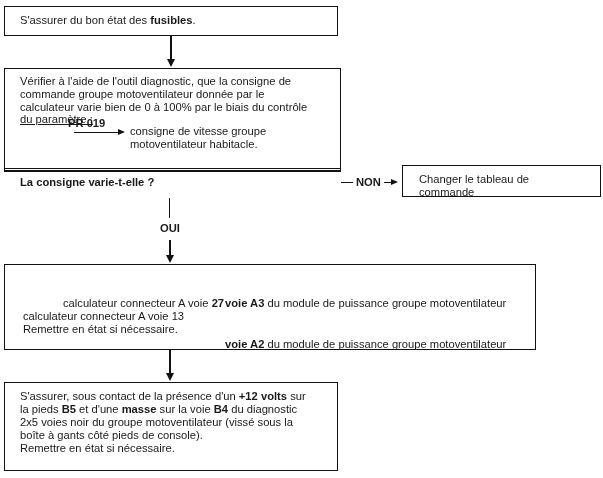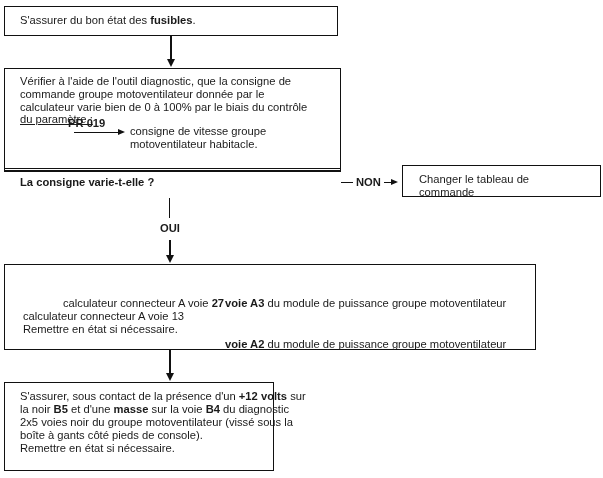--- a/index.html
+++ b/index.html
@@ -98,23 +98,23 @@
   </div>
   <div class="txt" style="left:220px; top:45px;margin-top:28px;">
     <b>voie A2</b><span> du module de puissance groupe motoventilateur</span>
   </div>
   <div class="txt" style="left:18px; top:58px;">Remettre en état si nécessaire.</div>
 </div>
 
 <div class="line" style="left:169px; top:350px; width:2px; height:24px;"></div>
 <div class="arrow-down" style="left:166px; top:373px;"></div>
 
-<div class="box" style="left:4px; top:382px; width:270px; height:89px;">
+<div class="box" style="left:4px; top:382px; width:334px; height:89px;">
   <div class="txt" style="left:15px; top:7px;">
     <span>S'assurer, sous contact de la présence d'un </span><b>+12 volts</b><span> sur</span>
   </div>
   <div class="txt" style="left:15px; top:20px;">
-    <span>la noir </span><b>B5</b><span> et d'une </span><b>masse</b><span> sur la voie </span><b>B4</b><span> du diagnostic</span>
+    <span>la pieds </span><b>B5</b><span> et d'une </span><b>masse</b><span> sur la voie </span><b>B4</b><span> du diagnostic</span>
   </div>
   <div class="txt" style="left:15px; top:33px;">2x5 voies noir du groupe motoventilateur (vissé sous la</div>
   <div class="txt" style="left:15px; top:46px;">boîte à gants côté pieds de console).</div>
   <div class="txt" style="left:15px; top:59px;">Remettre en état si nécessaire.</div>
 </div>
 
 </body></html>

